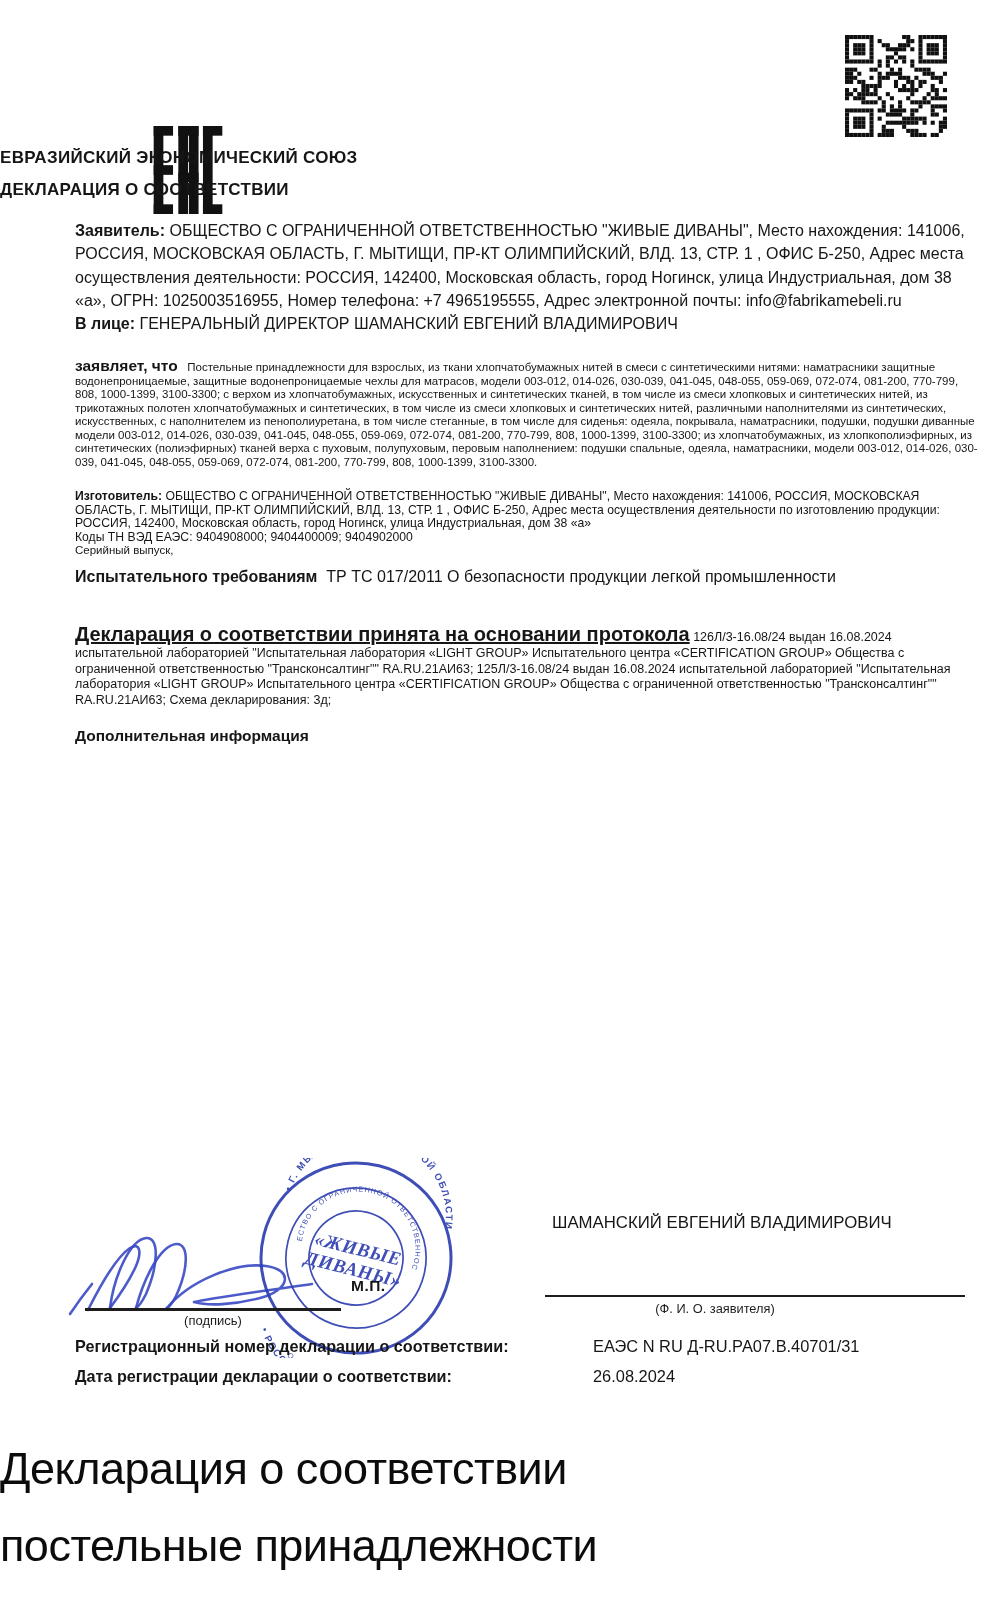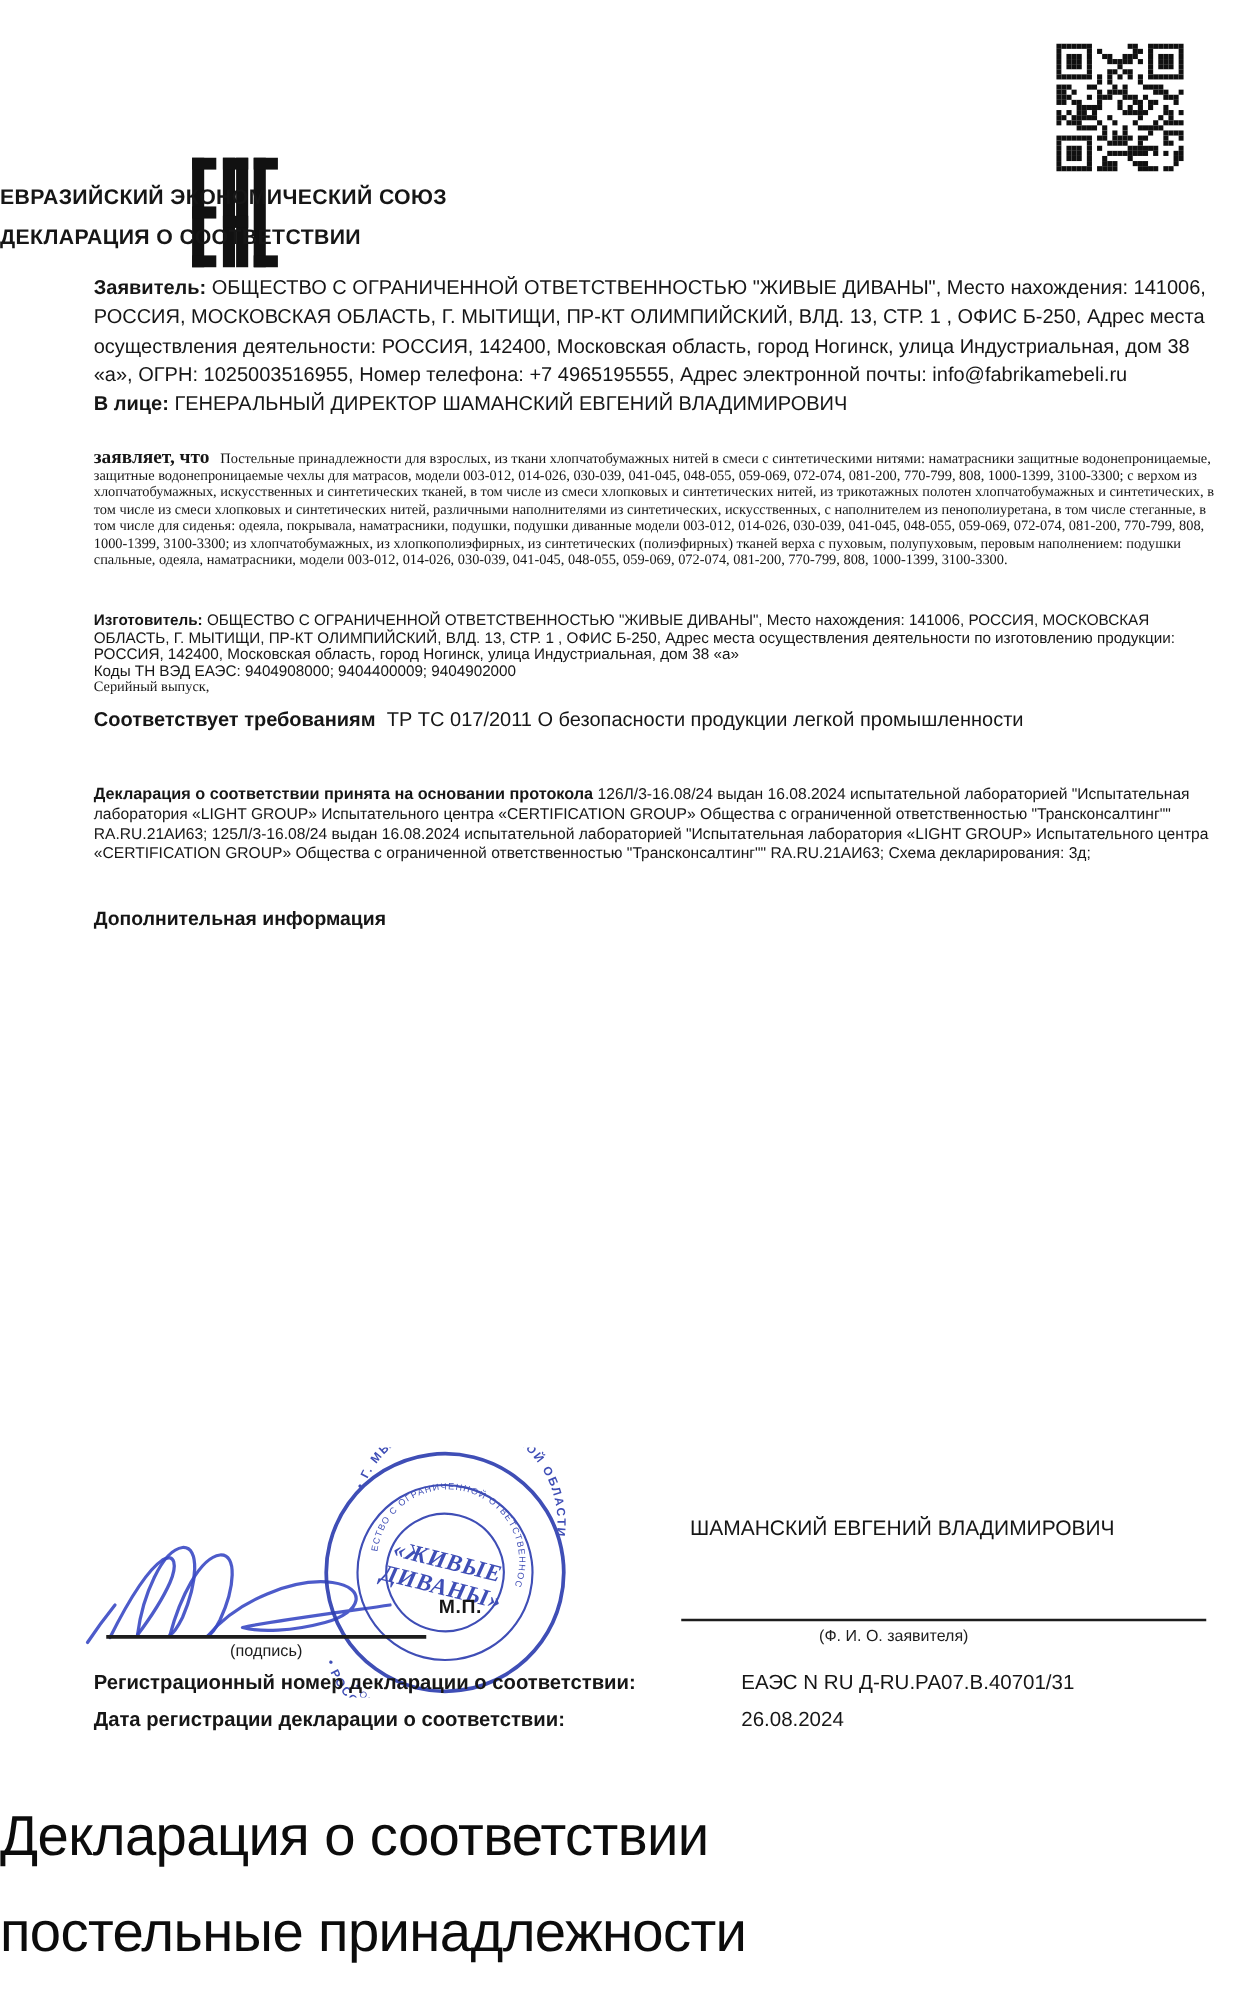--- a/index.html
+++ b/index.html
@@ -6,25 +6,25 @@
   body{width:1000px;height:1600px;background:#f4f4f2;}
   .page{
     position:relative;width:1000px;height:1600px;background:#ffffff;
     font-family:"Liberation Sans", sans-serif;color:#161616;overflow:hidden;
   }
   .abs{position:absolute;}
   .ctr{left:0;width:1000px;text-align:left;}
   .t-title{font-weight:bold;font-size:17px;letter-spacing:.3px;}
   .para{font-size:16px;line-height:23.3px;text-align:left;}
   .para b{font-weight:bold;}
-  .sm{font-size:11.5px;line-height:13.5px;font-family:Liberation Serif, serif;}
+  .sm{font-size:11.5px;line-height:13.5px;}
   .sm2{font-size:12.2px;line-height:13.6px;}
   .lbl-med{font-weight:bold;font-size:15.5px;}
   .basis{font-size:12.5px;line-height:15.8px;}
-  .basis b{font-size:13px;}
+  .basis b{font-size:20px;text-decoration:underline;}
   .bold-head{font-weight:bold;font-size:15.5px;}
   .validity{font-weight:bold;font-size:17px;line-height:23.5px;}
   .validity .rg{font-weight:normal;}
   .rule{border-top:2.6px solid #1d1d1d;height:0;}
   .cap{font-size:13px;color:#1d1d1d;text-align:center;}
   .reg-lbl{font-weight:bold;font-size:16.2px;}
   .reg-val{font-size:16.4px;}
   .mp{font-weight:bold;font-size:15.5px;letter-spacing:.5px;}
   .footer-line{font-size:45px;letter-spacing:-0.5px;color:#0c0c0c;}
   .stamp-svg{opacity:.92;}
@@ -377,21 +377,21 @@
   </div>
 
   <div class="abs sm2" style="left:75px;top:490px;width:905px">
     <b>Изготовитель:</b>
     <span>ОБЩЕСТВО С ОГРАНИЧЕННОЙ ОТВЕТСТВЕННОСТЬЮ "ЖИВЫЕ ДИВАНЫ", Место нахождения: 141006, РОССИЯ,  МОСКОВСКАЯ ОБЛАСТЬ, Г. МЫТИЩИ, ПР-КТ ОЛИМПИЙСКИЙ, ВЛД. 13, СТР. 1 , ОФИС Б-250, Адрес места осуществления деятельности по изготовлению продукции: РОССИЯ, 142400, Московская область, город Ногинск, улица Индустриальная, дом 38 «а»</span>
     <div>Коды ТН ВЭД ЕАЭС: 9404908000; 9404400009; 9404902000</div>
     <div class="sm">Серийный выпуск,</div>
   </div>
 
   <div class="abs para" style="left:75px;top:565px;width:810px">
-    <b>Соответствует требованиям</b>&nbsp;
+    <b>Испытательного требованиям</b>&nbsp;
     <span>ТР ТС 017/2011 О безопасности продукции легкой промышленности</span>
   </div>
 
   <div class="abs basis" style="left:75px;top:627px;width:900px">
     <b>Декларация о соответствии принята на основании протокола</b>
     <span>126Л/3-16.08/24 выдан 16.08.2024 испытательной лабораторией "Испытательная лаборатория «LIGHT GROUP» Испытательного центра «CERTIFICATION GROUP» Общества с ограниченной ответственностью "Трансконсалтинг"" RA.RU.21АИ63; 125Л/3-16.08/24 выдан 16.08.2024  испытательной лабораторией "Испытательная лаборатория «LIGHT GROUP» Испытательного центра «CERTIFICATION GROUP» Общества с ограниченной ответственностью "Трансконсалтинг"" RA.RU.21АИ63; Схема декларирования: 3д;</span>
   </div>
 
   <div class="abs bold-head" style="left:75px;top:727px">Дополнительная информация</div>
 

